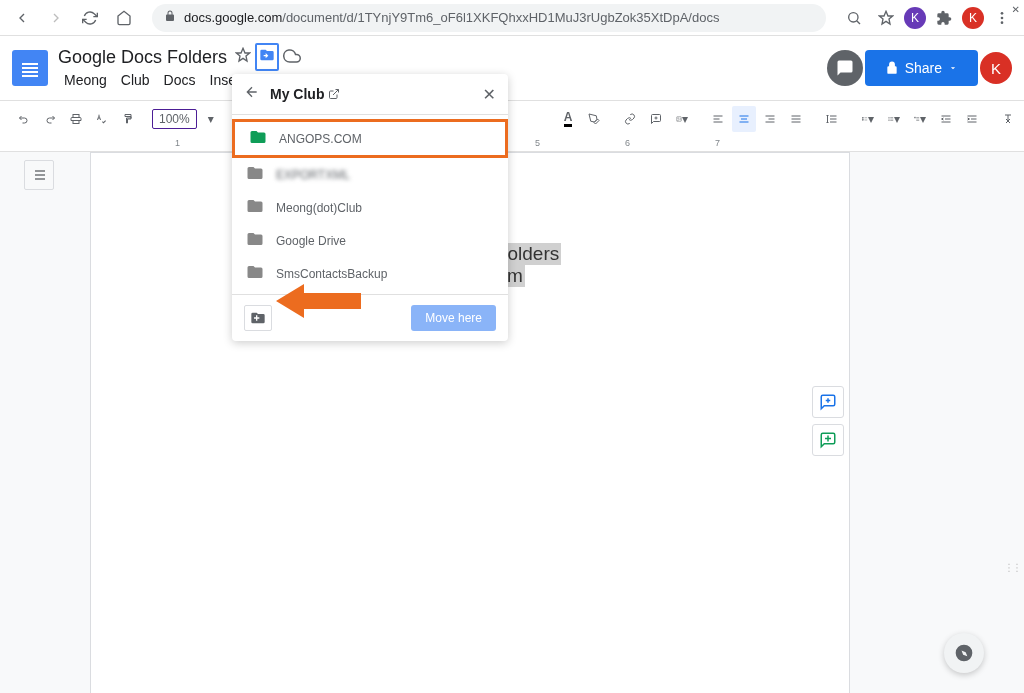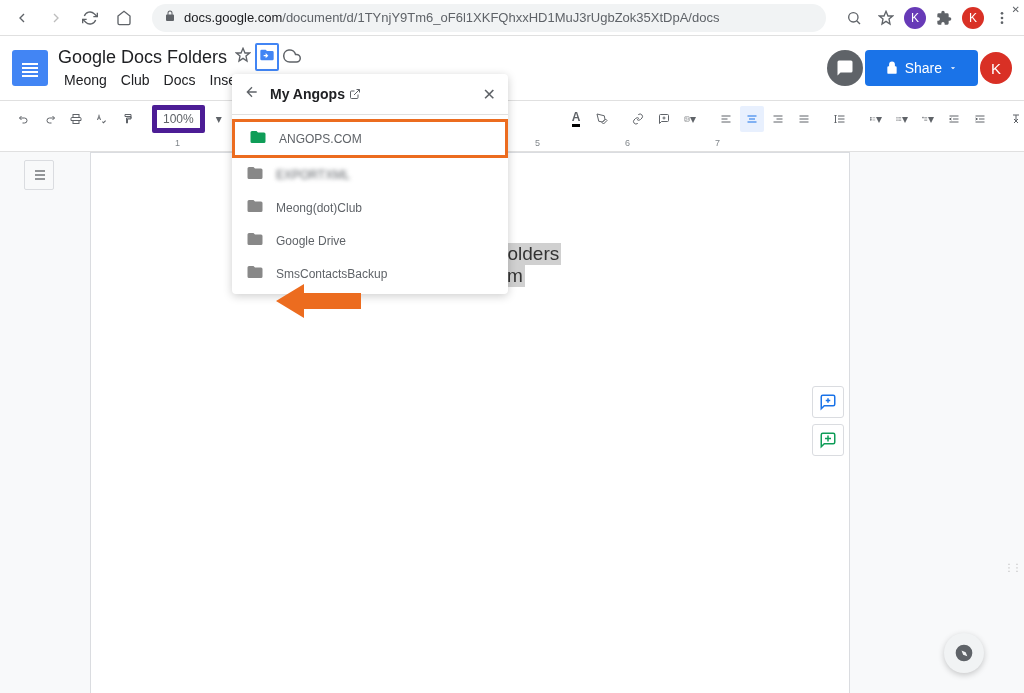--- a/index.html
+++ b/index.html
@@ -35,21 +35,21 @@
 .header-right { margin-left: auto; display: flex; align-items: center; gap: 2px; }
 .comment-bubble { width: 36px; height: 36px; border-radius: 50%; background: #5f6368; display: flex; align-items: center; justify-content: center; }
 .share-btn { height: 36px; padding: 0 20px; background: #1a73e8; color: #fff; border-radius: 4px; display: flex; align-items: center; gap: 6px; font-size: 14px; font-weight: 500; cursor: pointer; }
 .big-avatar { width: 32px; height: 32px; border-radius: 50%; background: #d93025; color: #fff; display: flex; align-items: center; justify-content: center; font-size: 15px; font-weight: 500; }
 
 
 .toolbar { height: 36px; border-top: 1px solid #e0e0e0; display: flex; align-items: center; padding: 0 12px; gap: 2px; font-size: 12px; color: #5f6368; }
 .tb-btn { padding: 4px 6px; cursor: pointer; display: flex; align-items: center; justify-content: center; min-width: 24px; height: 26px; }
 .tb-divider { width: 1px; height: 20px; background: #e0e0e0; margin: 0 4px; }
 .tb-text { padding: 0 4px; }
-.zoom-val { border: 5px solid #4c1d95; padding: 2px 6px; border-radius: 2px; }
+.zoom-val { border: 1px solid #4c1d95; padding: 2px 6px; border-radius: 2px; }
 .tb-active { background: #e8f0fe; border-radius: 2px; color: #1a73e8; }
 
 
 .ruler { height: 16px; background: #fff; border-bottom: 1px solid #e0e0e0; position: relative; font-size: 9px; color: #80868b; }
 .ruler-mark { position: absolute; top: 2px; }
 
 
 .doc-area { position: absolute; top: 152px; left: 0; right: 0; bottom: 0; background: #f8f9fa; overflow: hidden; }
 .left-margin { position: absolute; left: 24px; top: 8px; width: 30px; height: 30px; border: 1px solid #dadce0; border-radius: 2px; display: flex; align-items: center; justify-content: center; color: #5f6368; }
 .page { position: absolute; left: 90px; top: 0; width: 760px; height: 900px; background: #fff; border: 1px solid #dadce0; }
@@ -389,21 +389,21 @@
     </div>
   <div class="scroll-dots">⋮⋮</div>
 </div>
 
 <div class="move-popup">
   <div class="popup-header">
     <span class="popup-back"><svg width="16" height="16" viewBox="0 0 24 24" fill="none" stroke="currentColor" stroke-width="2">
           <path d="M19 12H5M12 19l-7-7 7-7"></path>
         </svg></span>
     <span class="popup-title">
-        <span>My Angops</span> 
+        <span>My Club</span> 
         <svg width="12" height="12" viewBox="0 0 24 24" fill="none" stroke="#5f6368" stroke-width="2">
           <path d="M18 13v6a2 2 0 01-2 2H5a2 2 0 01-2-2V8a2 2 0 012-2h6M15 3h6v6M10 14L21 3"></path>
         </svg>
       </span>
     <span class="popup-close">✕</span>
   </div>
   <div class="folder-list">
     <div class="folder-item highlighted">
       <span class="folder-icon-green"><svg width="18" height="18" viewBox="0 0 24 24" fill="currentColor">
             <path d="M10 4H4a2 2 0 00-2 2v12a2 2 0 002 2h16a2 2 0 002-2V8a2 2 0 00-2-2h-8l-2-2z"></path>
@@ -428,17 +428,25 @@
           </svg></span>
       <span>Google Drive</span>
     </div>
     <div class="folder-item">
       <span class="folder-icon-sm"><svg width="18" height="18" viewBox="0 0 24 24" fill="currentColor">
             <path d="M10 4H4a2 2 0 00-2 2v12a2 2 0 002 2h16a2 2 0 002-2V8a2 2 0 00-2-2h-8l-2-2z"></path>
           </svg></span>
       <span>SmsContactsBackup</span>
     </div>
   </div>
+  <div class="popup-footer">
+    <div class="new-folder-btn">
+        <svg width="16" height="16" viewBox="0 0 24 24" fill="currentColor">
+          <path d="M10 4H4a2 2 0 00-2 2v12a2 2 0 002 2h16a2 2 0 002-2V8a2 2 0 00-2-2h-8l-2-2zm4 9h-3v3h-2v-3H6v-2h3V8h2v3h3v2z"></path>
+        </svg>
+      </div>
+    <div class="move-here-btn">Move here</div>
+  </div>
 </div>
 
 <svg class="arrow-annot" width="90" height="50">
   <polygon points="0,25 28,8 28,17 85,17 85,33 28,33 28,42" fill="#ec6c1f"></polygon>
 </svg>
 
 </body></html>

